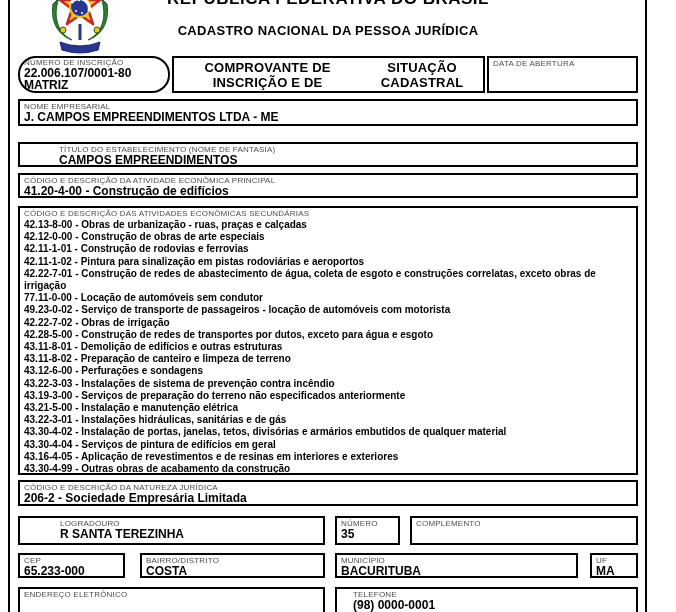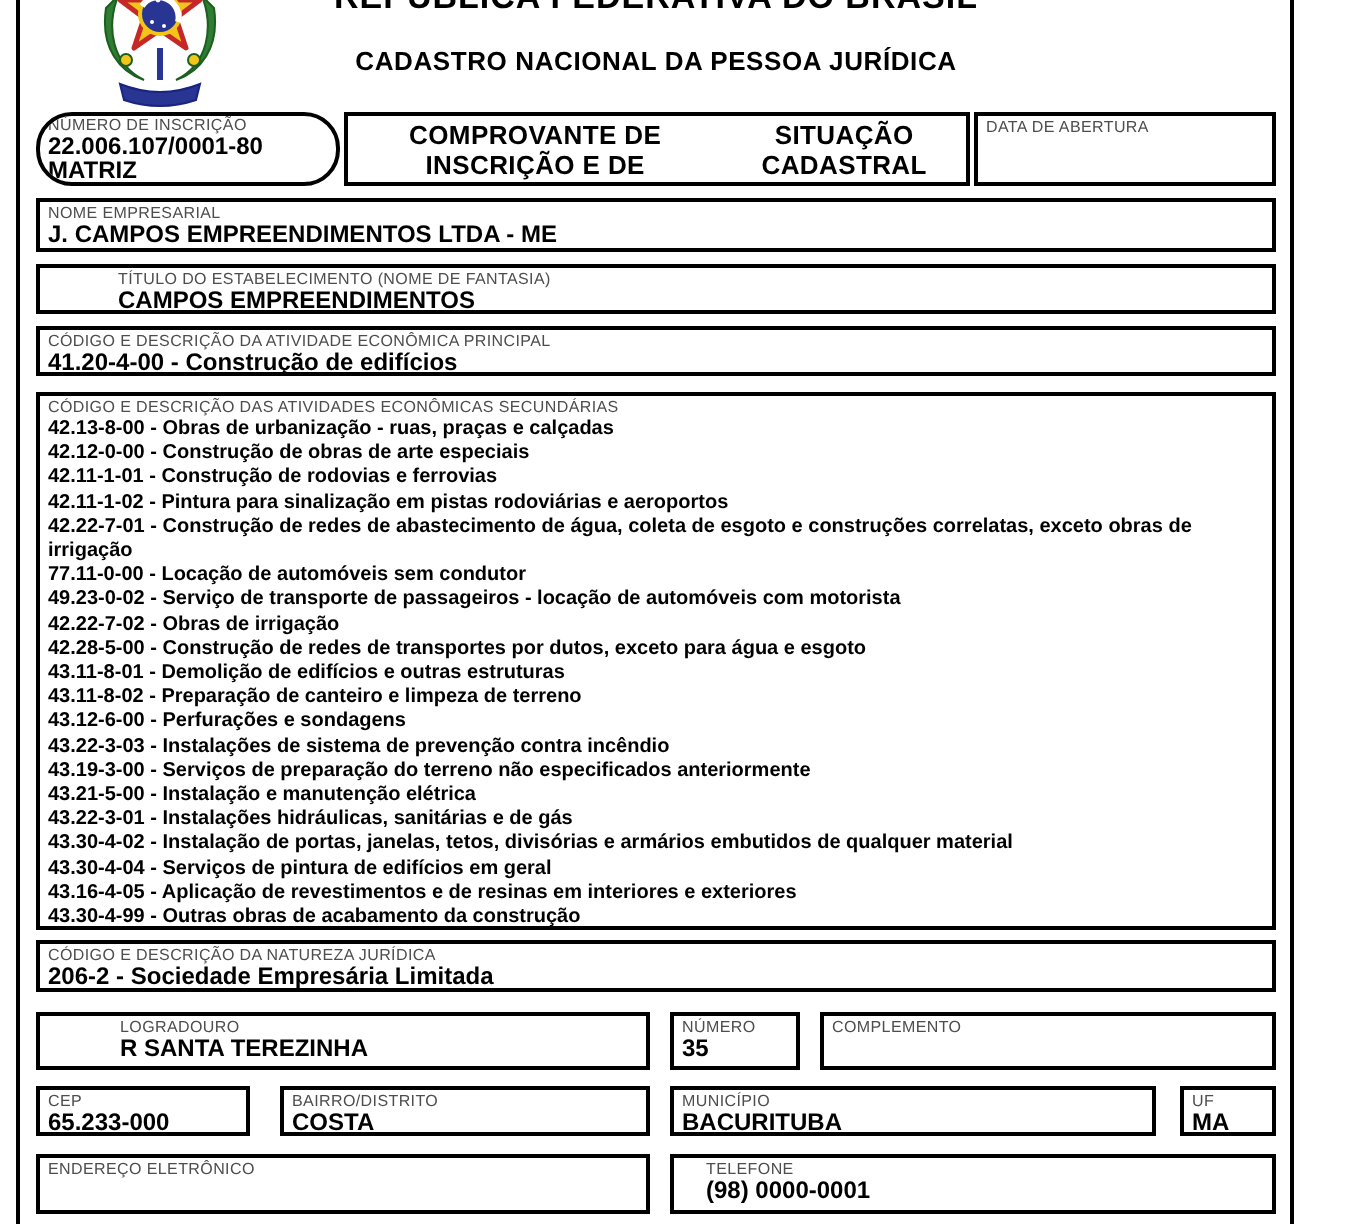--- a/index.html
+++ b/index.html
@@ -31,21 +31,21 @@
   .row1{margin-top:0;}
   .row1 .box{height:37px;}
   .box-inscription{width:152px;flex:none;border-radius:18px;}
   .box-inscription .lbl{line-height:8px;}
   .box-cert{flex:1;margin-left:2px;display:flex;flex-direction:row;
     align-items:center;justify-content:center;padding:0;}
   .cert-line{font-size:13px;line-height:15px;font-weight:bold;text-align:center;letter-spacing:.2px;}
   .box-date{width:151px;flex:none;margin-left:2px;}
   .full{width:620px;}
   .box-nome{margin-top:6px;height:27px;}
-  .box-fantasia{margin-top:6px;height:25px;padding-left:39px;}
+  .box-fantasia{margin-top:16px;height:25px;padding-left:39px;}
   .box-principal{margin-top:6px;height:25px;}
   .box-secundarias{margin-top:8px;height:269px;}
   .box-secundarias .lbl{margin-bottom:1px;}
   .activity-line{font-size:10px;line-height:12.2px;font-weight:bold;color:#000;}
   .box-natureza{margin-top:5px;height:26px;}
   .addr1{margin-top:10px;}
   .addr1 .box{height:29px;}
   .box-logradouro{width:307px;flex:none;padding-left:40px;}
   .box-numero{width:65px;flex:none;margin-left:10px;}
   .box-complemento{flex:1;margin-left:10px;}

